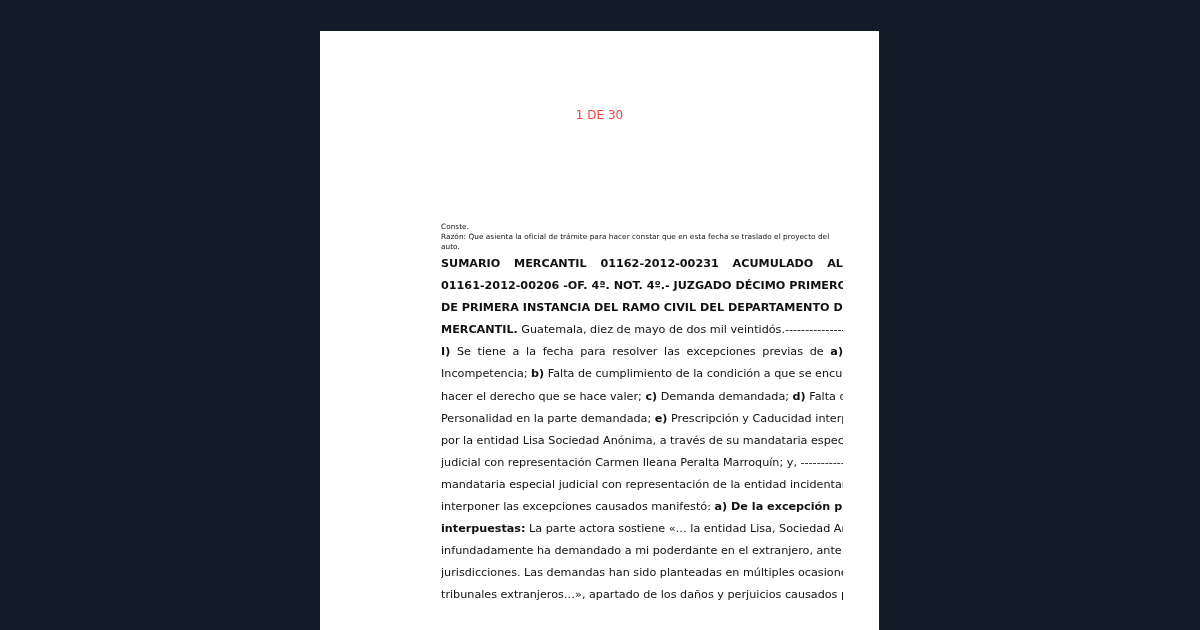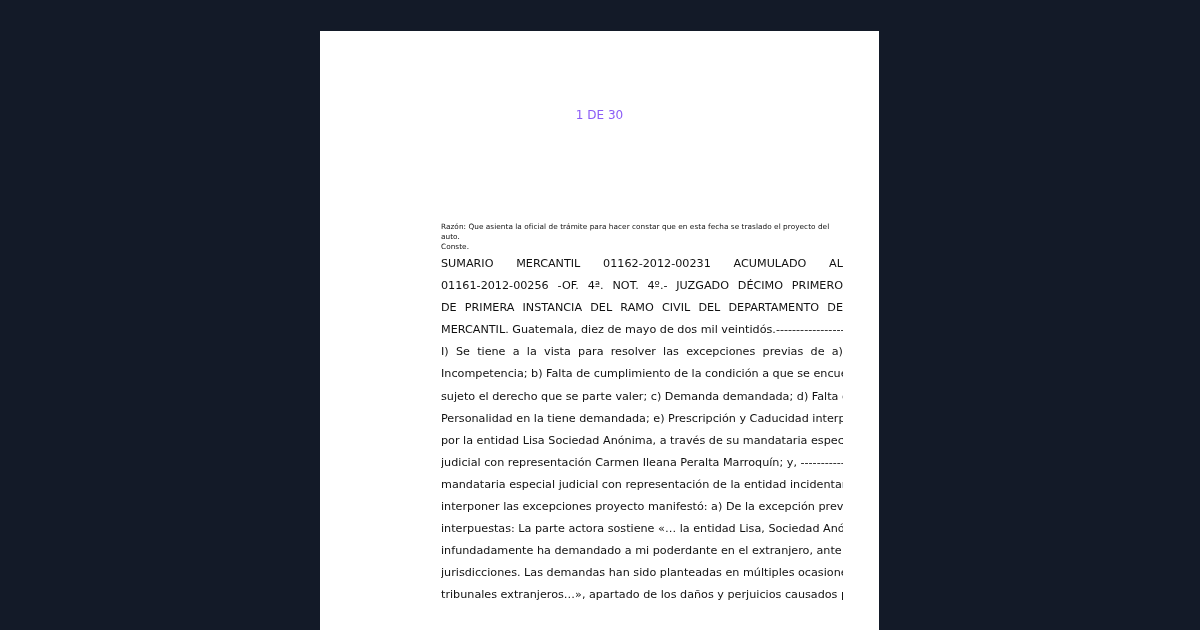--- a/index.html
+++ b/index.html
@@ -22,21 +22,21 @@
       height: 620px;
       background: #ffffff;
     }
     .page-number {
       position: absolute;
       top: 77px;
       left: 0;
       width: 100%;
       text-align: center;
       font-size: 12px;
-      color: #8b5cf6;
+      color: #ef4444;
       font-family: "DejaVu Sans", sans-serif;
     }
     .content {
       position: absolute;
       left: 121px;
       top: 191px;
       width: 402px;
       color: #111;
     }
     .razon {
@@ -53,47 +53,47 @@
     }
     .line {
       display: block;
       white-space: nowrap;
       text-align: justify;
       text-align-last: justify;
       height: 22.1px;
       overflow: hidden;
     }
     .b {
-      font-weight: normal;
+      font-weight: bold;
     }
   </style>
 </head>
 <body>
 
 <div class="page">
   <div class="page-number">1 DE 30</div>
 
   <div class="content">
     <div class="razon">
+      <div>Conste.</div>
       <div>Razón: Que asienta la oficial de trámite para hacer constar que en esta fecha se traslado el proyecto del auto.</div>
-      <div>Conste.</div>
     </div>
     <div class="body-text" id="body-text">
         <span class="line"><span class="b">SUMARIO    MERCANTIL    01162-2012-00231    ACUMULADO    AL</span></span>
-        <span class="line"><span class="b">01161-2012-00256 -OF. 4ª. NOT. 4º.- JUZGADO DÉCIMO PRIMERO</span></span>
+        <span class="line"><span class="b">01161-2012-00206 -OF. 4ª. NOT. 4º.- JUZGADO DÉCIMO PRIMERO</span></span>
         <span class="line"><span class="b">DE PRIMERA INSTANCIA DEL RAMO CIVIL DEL DEPARTAMENTO DE</span></span>
         <span class="line"><span class="b">MERCANTIL.</span><span> Guatemala, diez de mayo de dos mil veintidós.-------------------</span></span>
-        <span class="line"><span class="b">I)</span><span> Se tiene a la vista para resolver las excepciones previas de </span><span class="b">a)</span></span>
+        <span class="line"><span class="b">I)</span><span> Se tiene a la fecha para resolver las excepciones previas de </span><span class="b">a)</span></span>
         <span class="line"><span>Incompetencia; </span><span class="b">b)</span><span> Falta de cumplimiento de la condición a que se encuentra</span></span>
-        <span class="line"><span>sujeto el derecho que se parte valer; </span><span class="b">c)</span><span> Demanda demandada; </span><span class="b">d)</span><span> Falta de</span></span>
-        <span class="line"><span>Personalidad en la tiene demandada; </span><span class="b">e)</span><span> Prescripción y  Caducidad interpuestas</span></span>
+        <span class="line"><span>hacer el derecho que se hace valer; </span><span class="b">c)</span><span> Demanda demandada; </span><span class="b">d)</span><span> Falta de</span></span>
+        <span class="line"><span>Personalidad en la parte demandada; </span><span class="b">e)</span><span> Prescripción y  Caducidad interpuestas</span></span>
         <span class="line"><span>por la entidad Lisa Sociedad Anónima, a través de su mandataria especial</span></span>
         <span class="line"><span>judicial con representación Carmen Ileana Peralta Marroquín; y, ----------------</span></span>
         <span class="line"><span>mandataria especial judicial con representación de la entidad incidentante, al</span></span>
-        <span class="line"><span>interponer las excepciones proyecto manifestó: </span><span class="b">a) De la excepción previa de</span></span>
+        <span class="line"><span>interponer las excepciones causados manifestó: </span><span class="b">a) De la excepción previa de</span></span>
         <span class="line"><span class="b">interpuestas:</span><span> La parte actora sostiene «… la entidad Lisa, Sociedad Anónima</span></span>
         <span class="line"><span>infundadamente ha demandado a mi poderdante en el extranjero, ante diversas</span></span>
         <span class="line"><span>jurisdicciones. Las demandas han sido planteadas en múltiples ocasiones ante</span></span>
         <span class="line"><span>tribunales extranjeros…», apartado de los daños y perjuicios causados por</span></span>
         <span class="line"></span>
       </div>
   </div>
 </div>
 
 </body></html>

